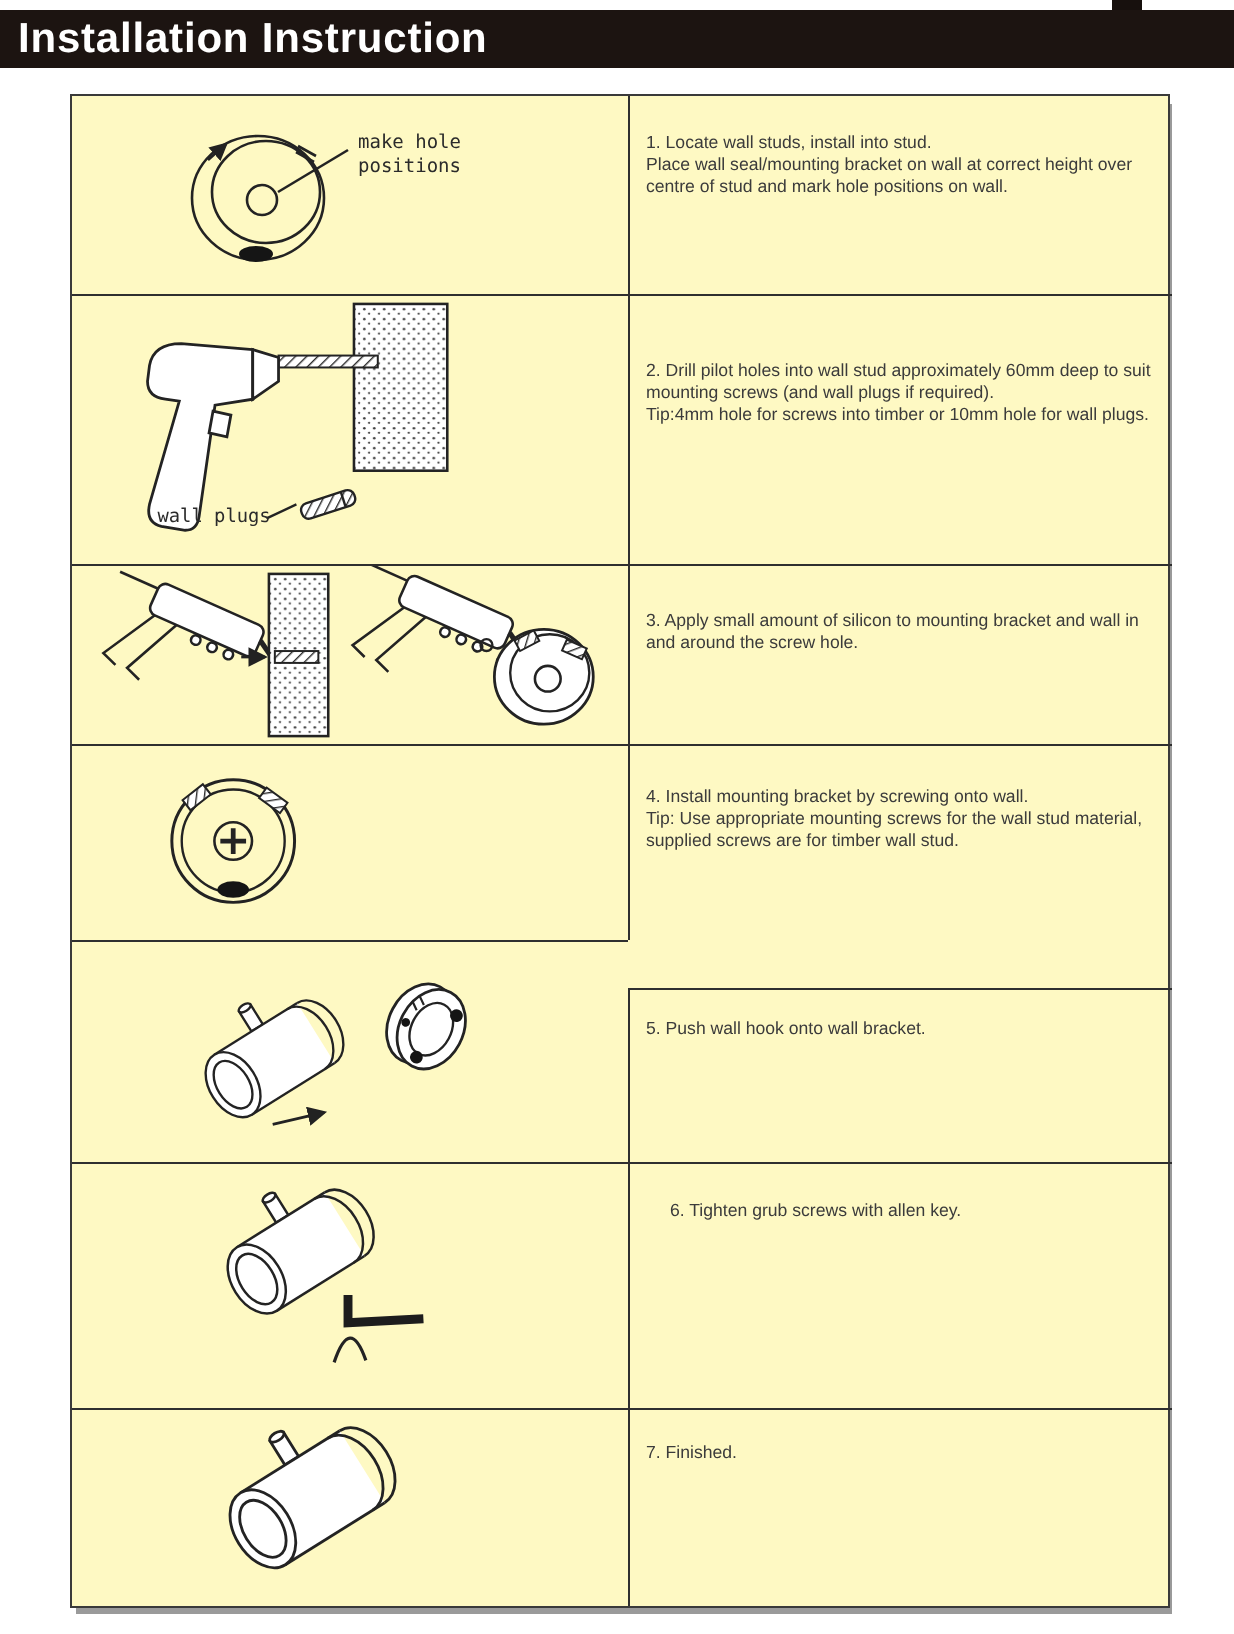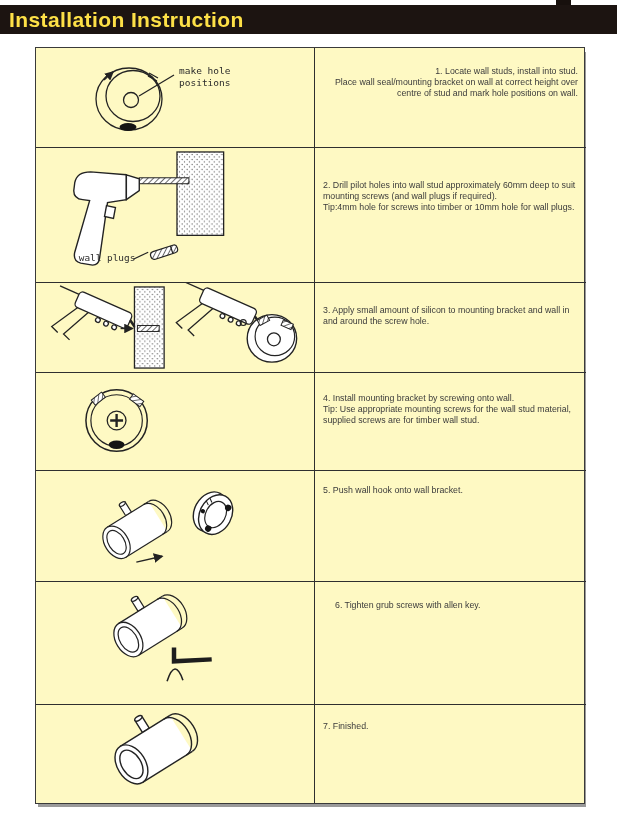--- a/index.html
+++ b/index.html
@@ -1,35 +1,35 @@
 <!DOCTYPE html>
 <html><head>
 <meta charset="utf-8">
 <style>
   html,body{margin:0;padding:0;background:#ffffff;}
   .page{position:relative;width:617px;height:817px;background:#fff;overflow:hidden;
         font-family:"Liberation Sans",sans-serif;color:#3b3b3b;}
   .corner-mark{position:absolute;top:0;left:556px;width:15px;height:7px;background:#17100d;}
   .banner{position:absolute;top:5px;left:0;width:617px;height:29px;background:#1c1411;
           display:flex;align-items:center;}
-  .banner span{color:#fde047;font-size:21px;font-weight:bold;letter-spacing:.4px;padding-left:9px;}
+  .banner span{color:#ffffff;font-size:21px;font-weight:bold;letter-spacing:.4px;padding-left:9px;}
   .itable{position:absolute;top:47px;left:35px;width:550px;
           display:grid;grid-template-columns:278px 272px;
           grid-template-rows:99px 135px 90px 98px 111px 123px 99px;
           border:1.6px solid #3a3a3a;box-sizing:border-box;
           box-shadow:2px 4px 0 -1px #9a9a9a;background:#fef9c3;}
   .cell{box-sizing:border-box;overflow:hidden;}
   .art{border-top:1.4px solid #2f2f2f;}
   .txt{border-top:1.4px solid #2f2f2f;border-left:1.4px solid #2f2f2f;
        padding:0 8px 0 8px;font-size:8.8px;line-height:11px;color:#3b3b3b;}
   .row1{border-top:none;}
   .txt p{margin:0;}
   .txt p.tip{}
-  .pt1{padding-top:18px;text-align:right;} .pt2{padding-top:32px;} .pt3{padding-top:22px;}
-  .pt4{padding-top:20px;} .pt5{padding-top:14px;} .pt6{padding-top:18px;padding-left:20px;} .pt7{padding-top:16px;}
+  .pt1{padding-top:18px;} .pt2{padding-top:32px;} .pt3{padding-top:22px;}
+  .pt4{padding-top:20px;} .pt5{padding-top:14px;margin-top:24px;} .pt6{padding-top:18px;padding-left:20px;} .pt7{padding-top:16px;}
   svg.draw{display:block;width:100%;height:100%;}
   text.mono{font-family:"DejaVu Sans Mono",monospace;font-size:9.5px;fill:#2b2b2b;}
 </style>
 </head>
 <body>
 
 <div class="page">
 
   <svg width="0" height="0" style="position:absolute" aria-hidden="true">
     <defs>

